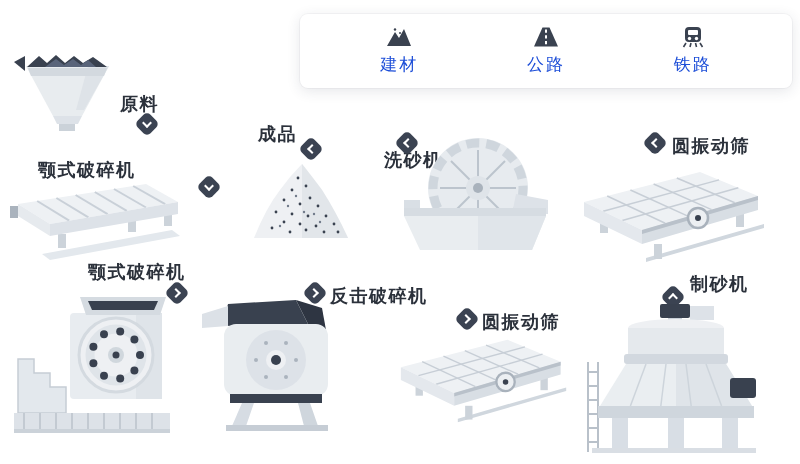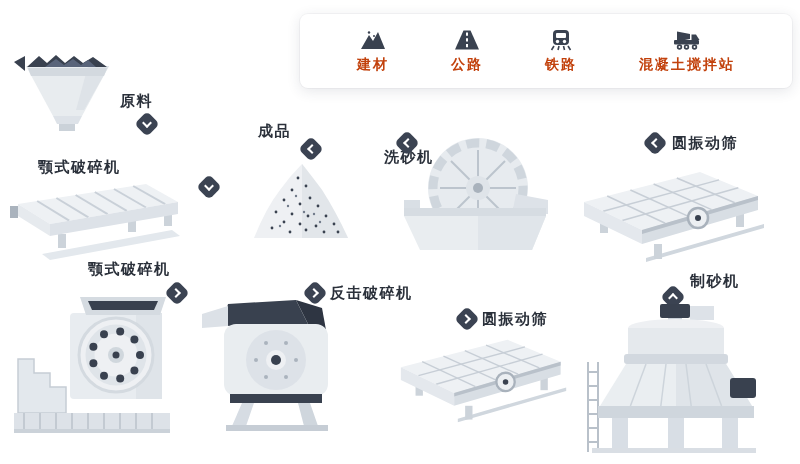--- a/index.html
+++ b/index.html
@@ -1,39 +1,39 @@
 <!DOCTYPE html>
 <html><head>
 <meta charset="utf-8">
 <style>
   * { margin:0; padding:0; box-sizing:border-box; }
   html,body { background:#fff; }
   body { font-family:"Liberation Sans","DejaVu Sans",sans-serif; }
   .stage { position:relative; width:800px; height:464px; background:#ffffff; overflow:hidden; }
 
-  .node-label { position:absolute; font-size:15px; font-weight:600; color:#2b313b;
+  .node-label { position:absolute; font-size:18px; font-weight:600; color:#2b313b;
                 white-space:nowrap; letter-spacing:1.5px; }
 
   .badge { position:absolute; width:22px; height:22px; }
   .badge-bg { position:absolute; inset:2px; background:#3b4352; border-radius:5px; transform:rotate(45deg); }
   .chev { position:absolute; left:50%; top:50%; width:7px; height:7px;
           border-right:2px solid #fff; border-bottom:2px solid #fff; }
   .chev.right { transform:translate(-65%,-50%) rotate(-45deg); }
   .chev.left  { transform:translate(-35%,-50%) rotate(135deg); }
   .chev.down  { transform:translate(-50%,-65%) rotate(45deg); }
   .chev.up    { transform:translate(-50%,-35%) rotate(-135deg); }
 
   .illus { position:absolute; }
 
   .legend { position:absolute; left:300px; top:14px; width:492px; height:74px;
             background:#fff; border-radius:8px;
             box-shadow:0 3px 14px rgba(40,50,70,.12), 0 0 0 1px rgba(40,50,70,.04);
             display:flex; align-items:center; justify-content:space-around; padding:0 26px; }
   .legend-item { display:flex; flex-direction:column; align-items:center; gap:5px; }
-  .legend-label { font-size:14px; font-weight:700; color:#c2410c; letter-spacing:2px; white-space:nowrap; }
+  .legend-label { font-size:17px; font-weight:400; color:#1d4ed8; letter-spacing:2px; white-space:nowrap; }
 </style>
 </head>
 <body>
 
 <div class="stage">
 
   <div class="legend">
     <div class="legend-item">
       <svg width="26" height="22" viewBox="0 0 26 22">
         <path d="M1,20 L9,6 L13,12 L18,3 L25,20 Z" fill="#3a4250"></path>
@@ -52,34 +52,20 @@
     <div class="legend-item">
       <svg width="26" height="22" viewBox="0 0 26 22">
         <rect x="5" y="1" width="16" height="15" rx="4" fill="#3a4250"></rect>
         <rect x="8" y="4" width="10" height="5" rx="1" fill="#ffffff"></rect>
         <circle cx="9.5" cy="12.5" r="1.7" fill="#ffffff"></circle>
         <circle cx="16.5" cy="12.5" r="1.7" fill="#ffffff"></circle>
         <path d="M6,17 L3.5,21 M11,17 L10,21 M15.5,17 L16.5,21 M20,17 L22.5,21" stroke="#3a4250" stroke-width="1.6"></path>
       </svg>
       <span class="legend-label">铁路</span>
     </div>
-    <div class="legend-item">
-      <svg width="28" height="22" viewBox="0 0 28 22">
-        <rect x="1" y="11" width="25" height="4.5" rx="1" fill="#3a4250"></rect>
-        <path d="M4,2.5 L17,5 L17,10 L4,12.5 Z" fill="#3a4250"></path>
-        <path d="M18.5,5.5 L23,5.5 L26.5,11 L18.5,11 Z" fill="#3a4250"></path>
-        <circle cx="6.5" cy="18" r="2.7" fill="#3a4250"></circle>
-          <circle cx="6.5" cy="18" r="1" fill="#ffffff"></circle>
-        <circle cx="13.5" cy="18" r="2.7" fill="#3a4250"></circle>
-          <circle cx="13.5" cy="18" r="1" fill="#ffffff"></circle>
-        <circle cx="21.5" cy="18" r="2.7" fill="#3a4250"></circle>
-          <circle cx="21.5" cy="18" r="1" fill="#ffffff"></circle>
-      </svg>
-      <span class="legend-label">混凝土搅拌站</span>
-    </div>
   </div>
 
   <div>
     <span class="node-label" style="left:120px; top:92px;">原料</span>
     <span class="badge" style="left:136px; top:113px;">
       <span class="badge-bg"></span>
       <span class="chev down"></span>
     </span>
     <svg class="illus" style="left:12px; top:52px;" width="106" height="88" viewBox="0 0 106 88">
       <polygon points="2,10 13,4 13,19" fill="#39414f"></polygon>

